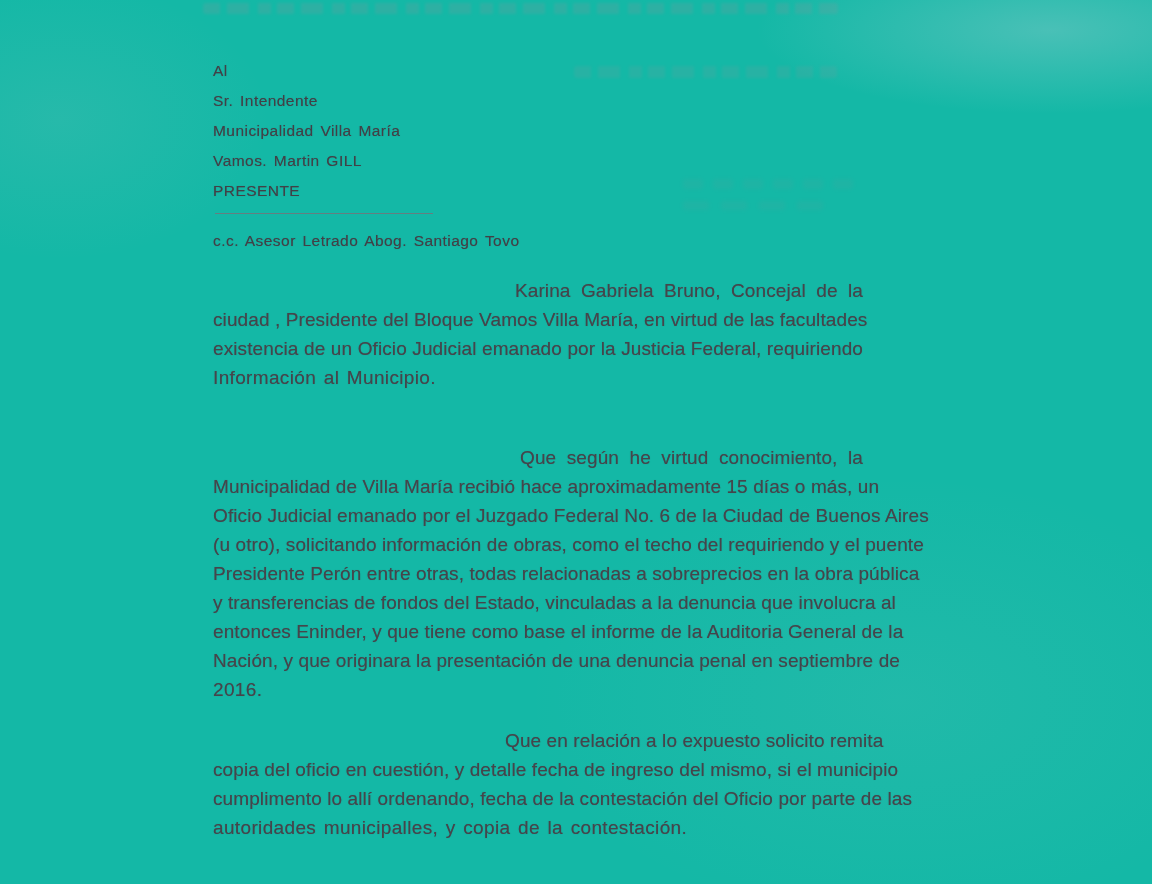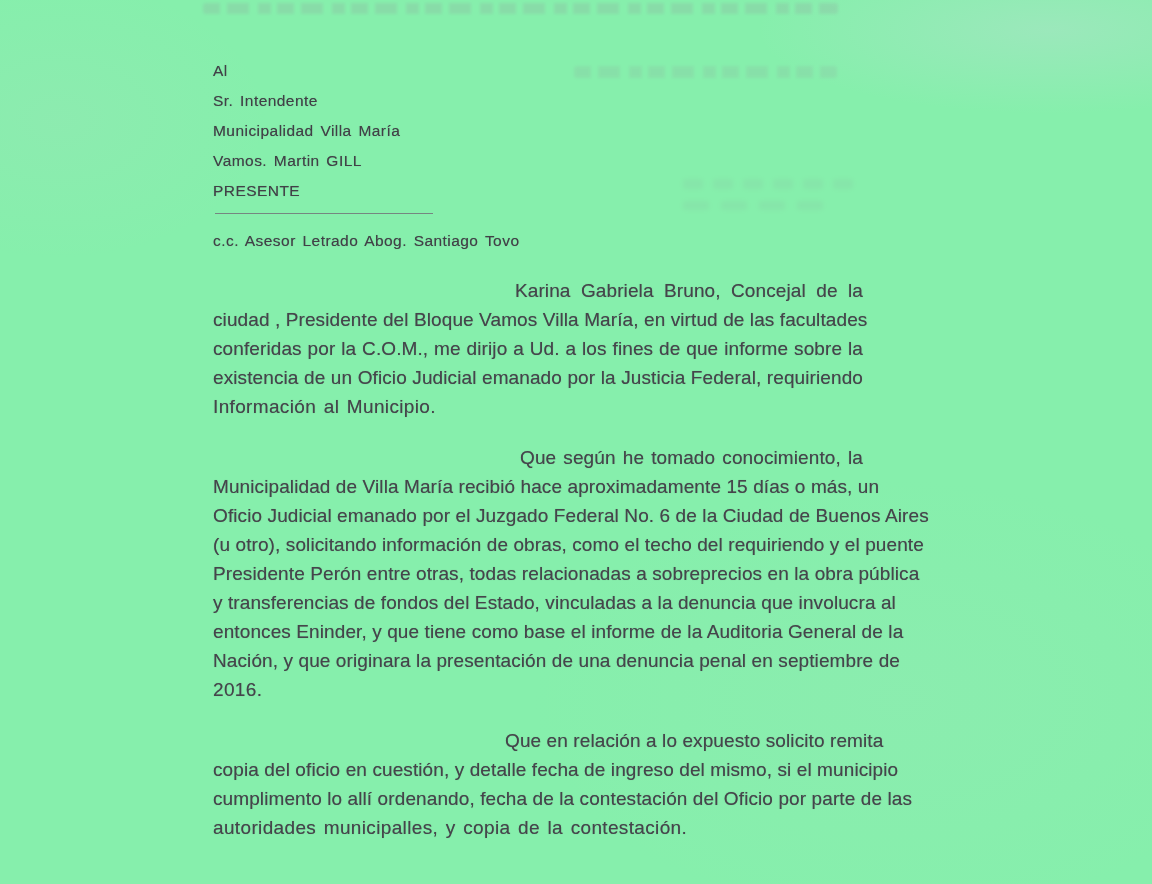--- a/index.html
+++ b/index.html
@@ -4,21 +4,21 @@
 <style>
   html, body {
     margin: 0;
     padding: 0;
     background: #ffffff;
   }
   .page {
     position: relative;
     width: 1152px;
     height: 884px;
-    background: #86efac;
+    background: #14b8a6;
     overflow: hidden;
     font-family: "Liberation Sans", sans-serif;
     color: #45454b;
   }
   
   .page::before {
     content: "";
     position: absolute;
     inset: 0;
     background:
@@ -142,27 +142,26 @@
       <div class="line last">PRESENTE</div>
     </div>
 
   <div class="rule"></div>
 
   <div class="cc-line">c.c. Asesor Letrado Abog. Santiago Tovo</div>
 
   <div class="para para-0">
       <div class="line first">Karina Gabriela Bruno, Concejal de la</div>
       <div class="line">ciudad , Presidente del Bloque Vamos Villa María, en virtud de las facultades</div>
-      <div class="line">conferidas por la C.O.M., me dirijo a Ud. a los fines de que informe sobre la</div>
       <div class="line">existencia de un Oficio Judicial emanado por la Justicia Federal, requiriendo</div>
       <div class="line last">Información al Municipio.</div>
     </div>
 
   <div class="para para-1">
-      <div class="line first">Que según he tomado conocimiento, la</div>
+      <div class="line first">Que según he virtud conocimiento, la</div>
       <div class="line">Municipalidad de Villa María recibió hace aproximadamente 15 días o más, un</div>
       <div class="line">Oficio Judicial emanado por el Juzgado Federal No. 6 de la Ciudad de Buenos Aires</div>
       <div class="line">(u otro), solicitando información de obras, como el techo del requiriendo y el puente</div>
       <div class="line">Presidente Perón entre otras, todas relacionadas a sobreprecios en la obra pública</div>
       <div class="line">y transferencias de fondos del Estado, vinculadas a la denuncia que involucra al</div>
       <div class="line">entonces Eninder, y que tiene como base el informe de la Auditoria General de la</div>
       <div class="line">Nación, y que originara la presentación de una denuncia penal en septiembre de</div>
       <div class="line last">2016.</div>
     </div>
 

